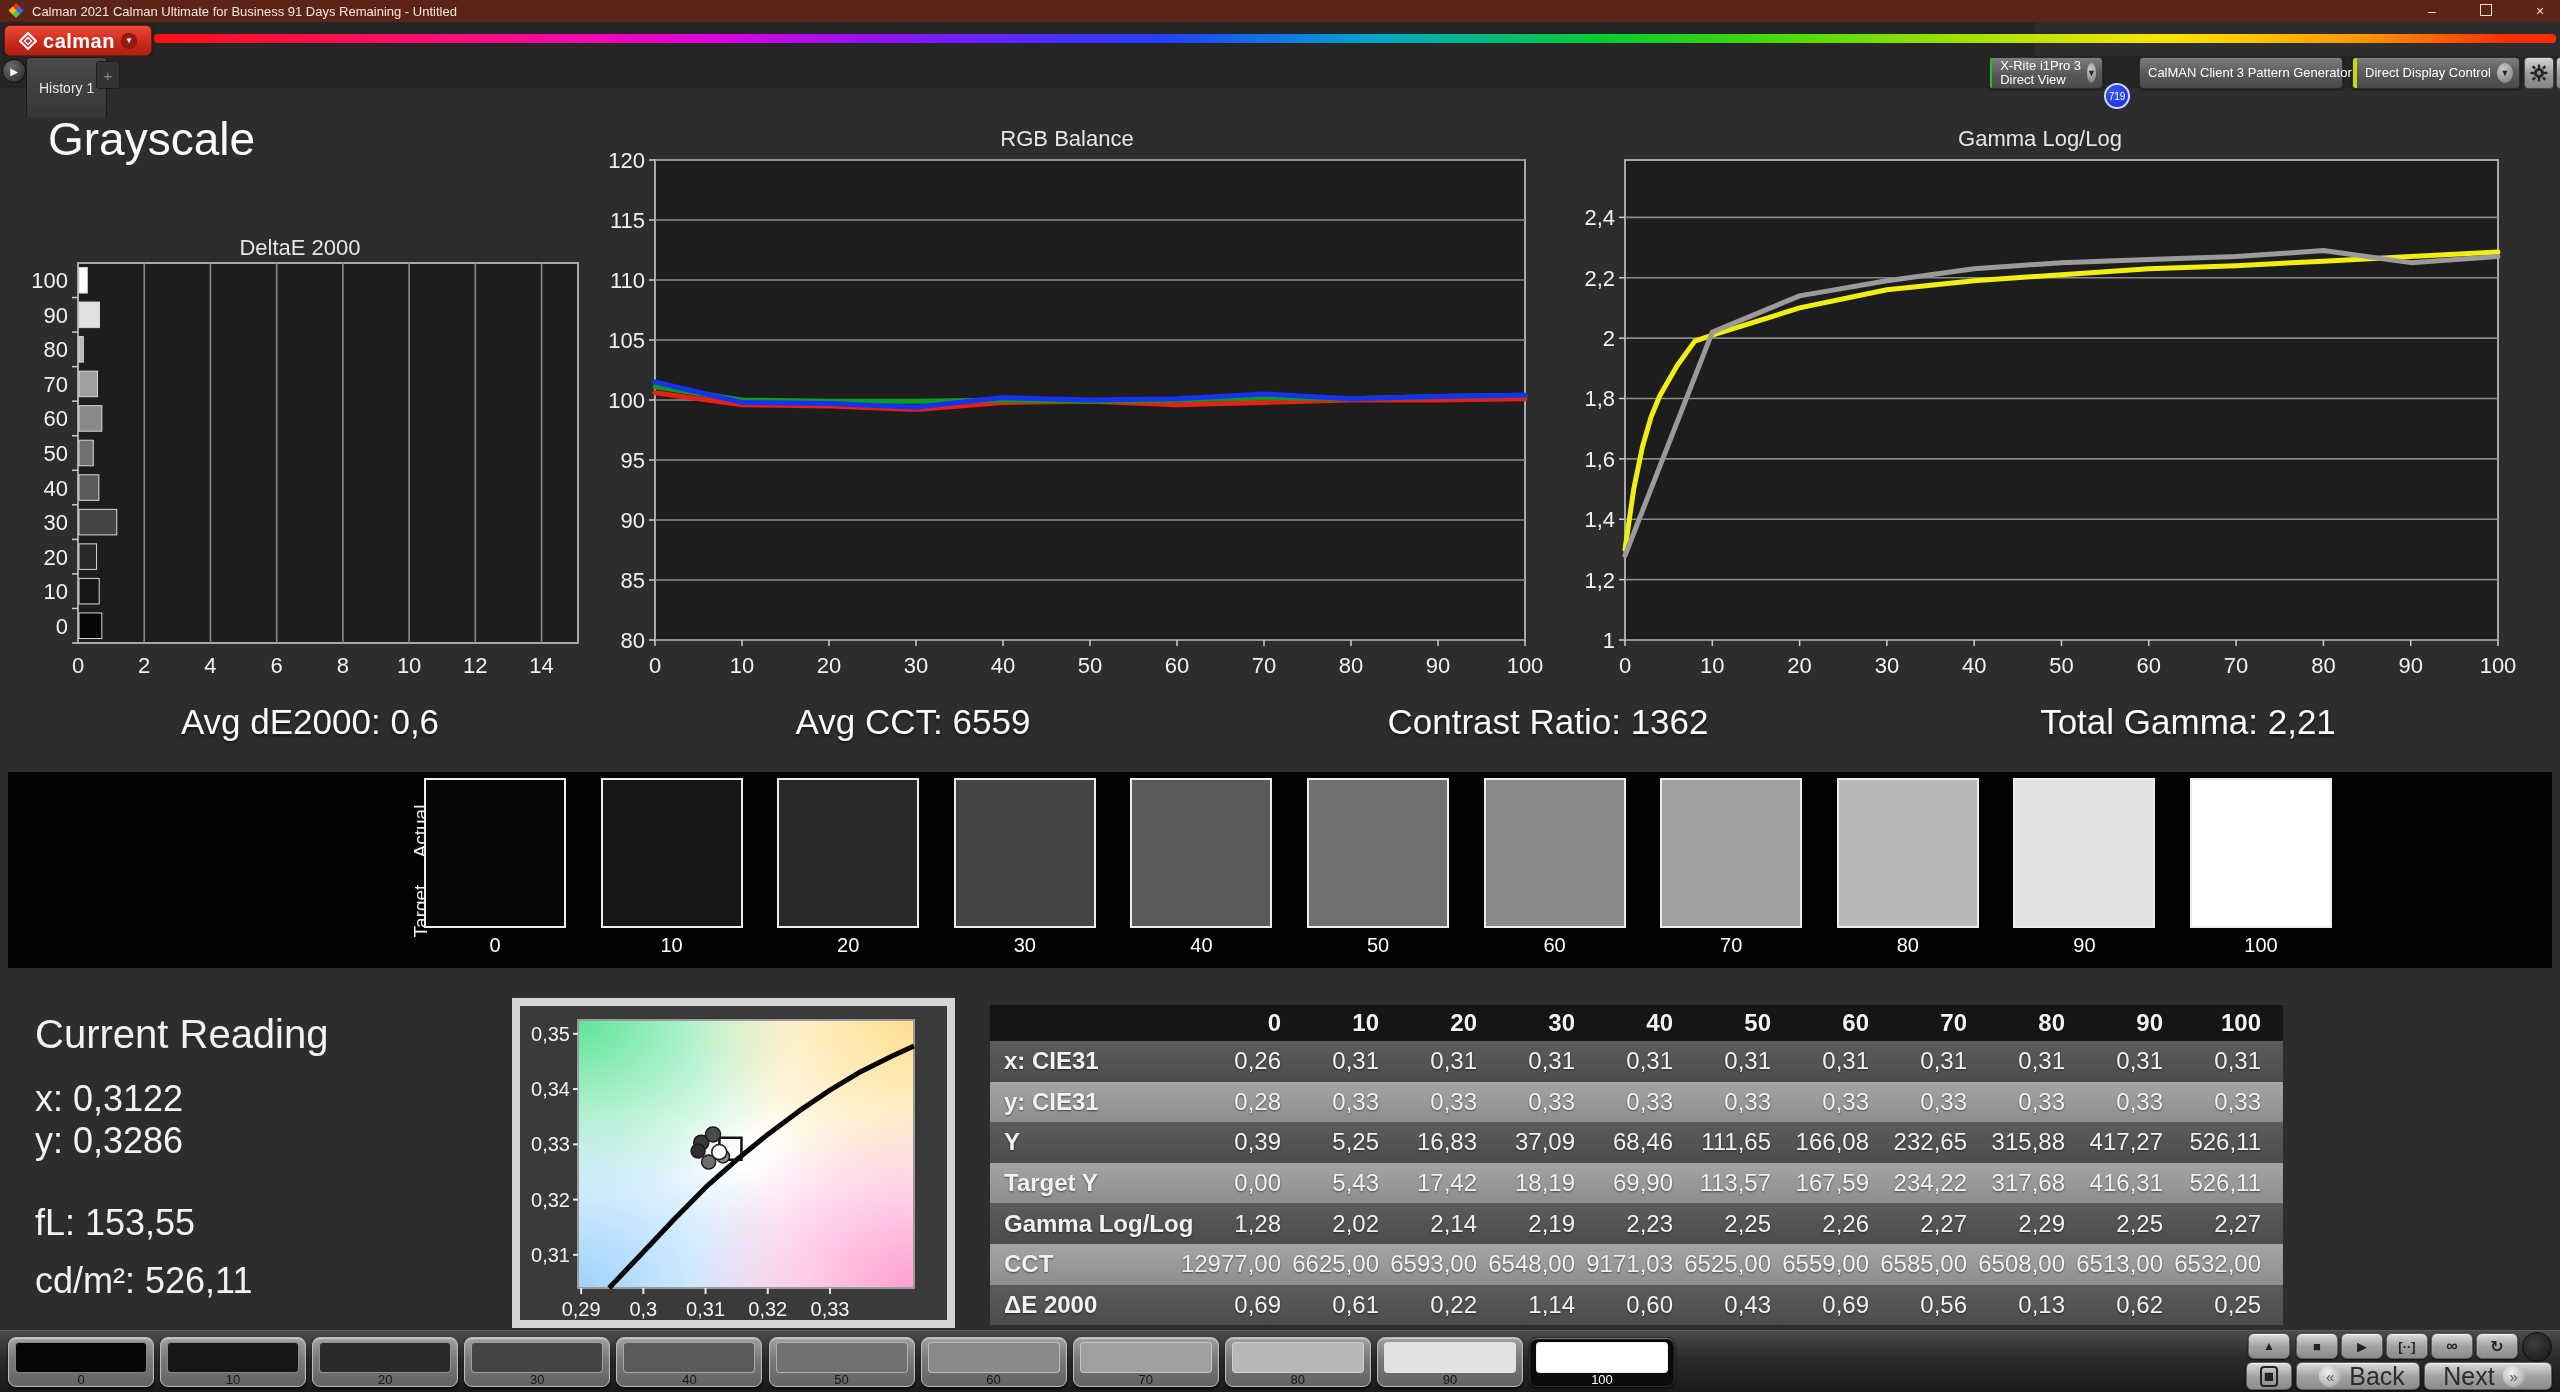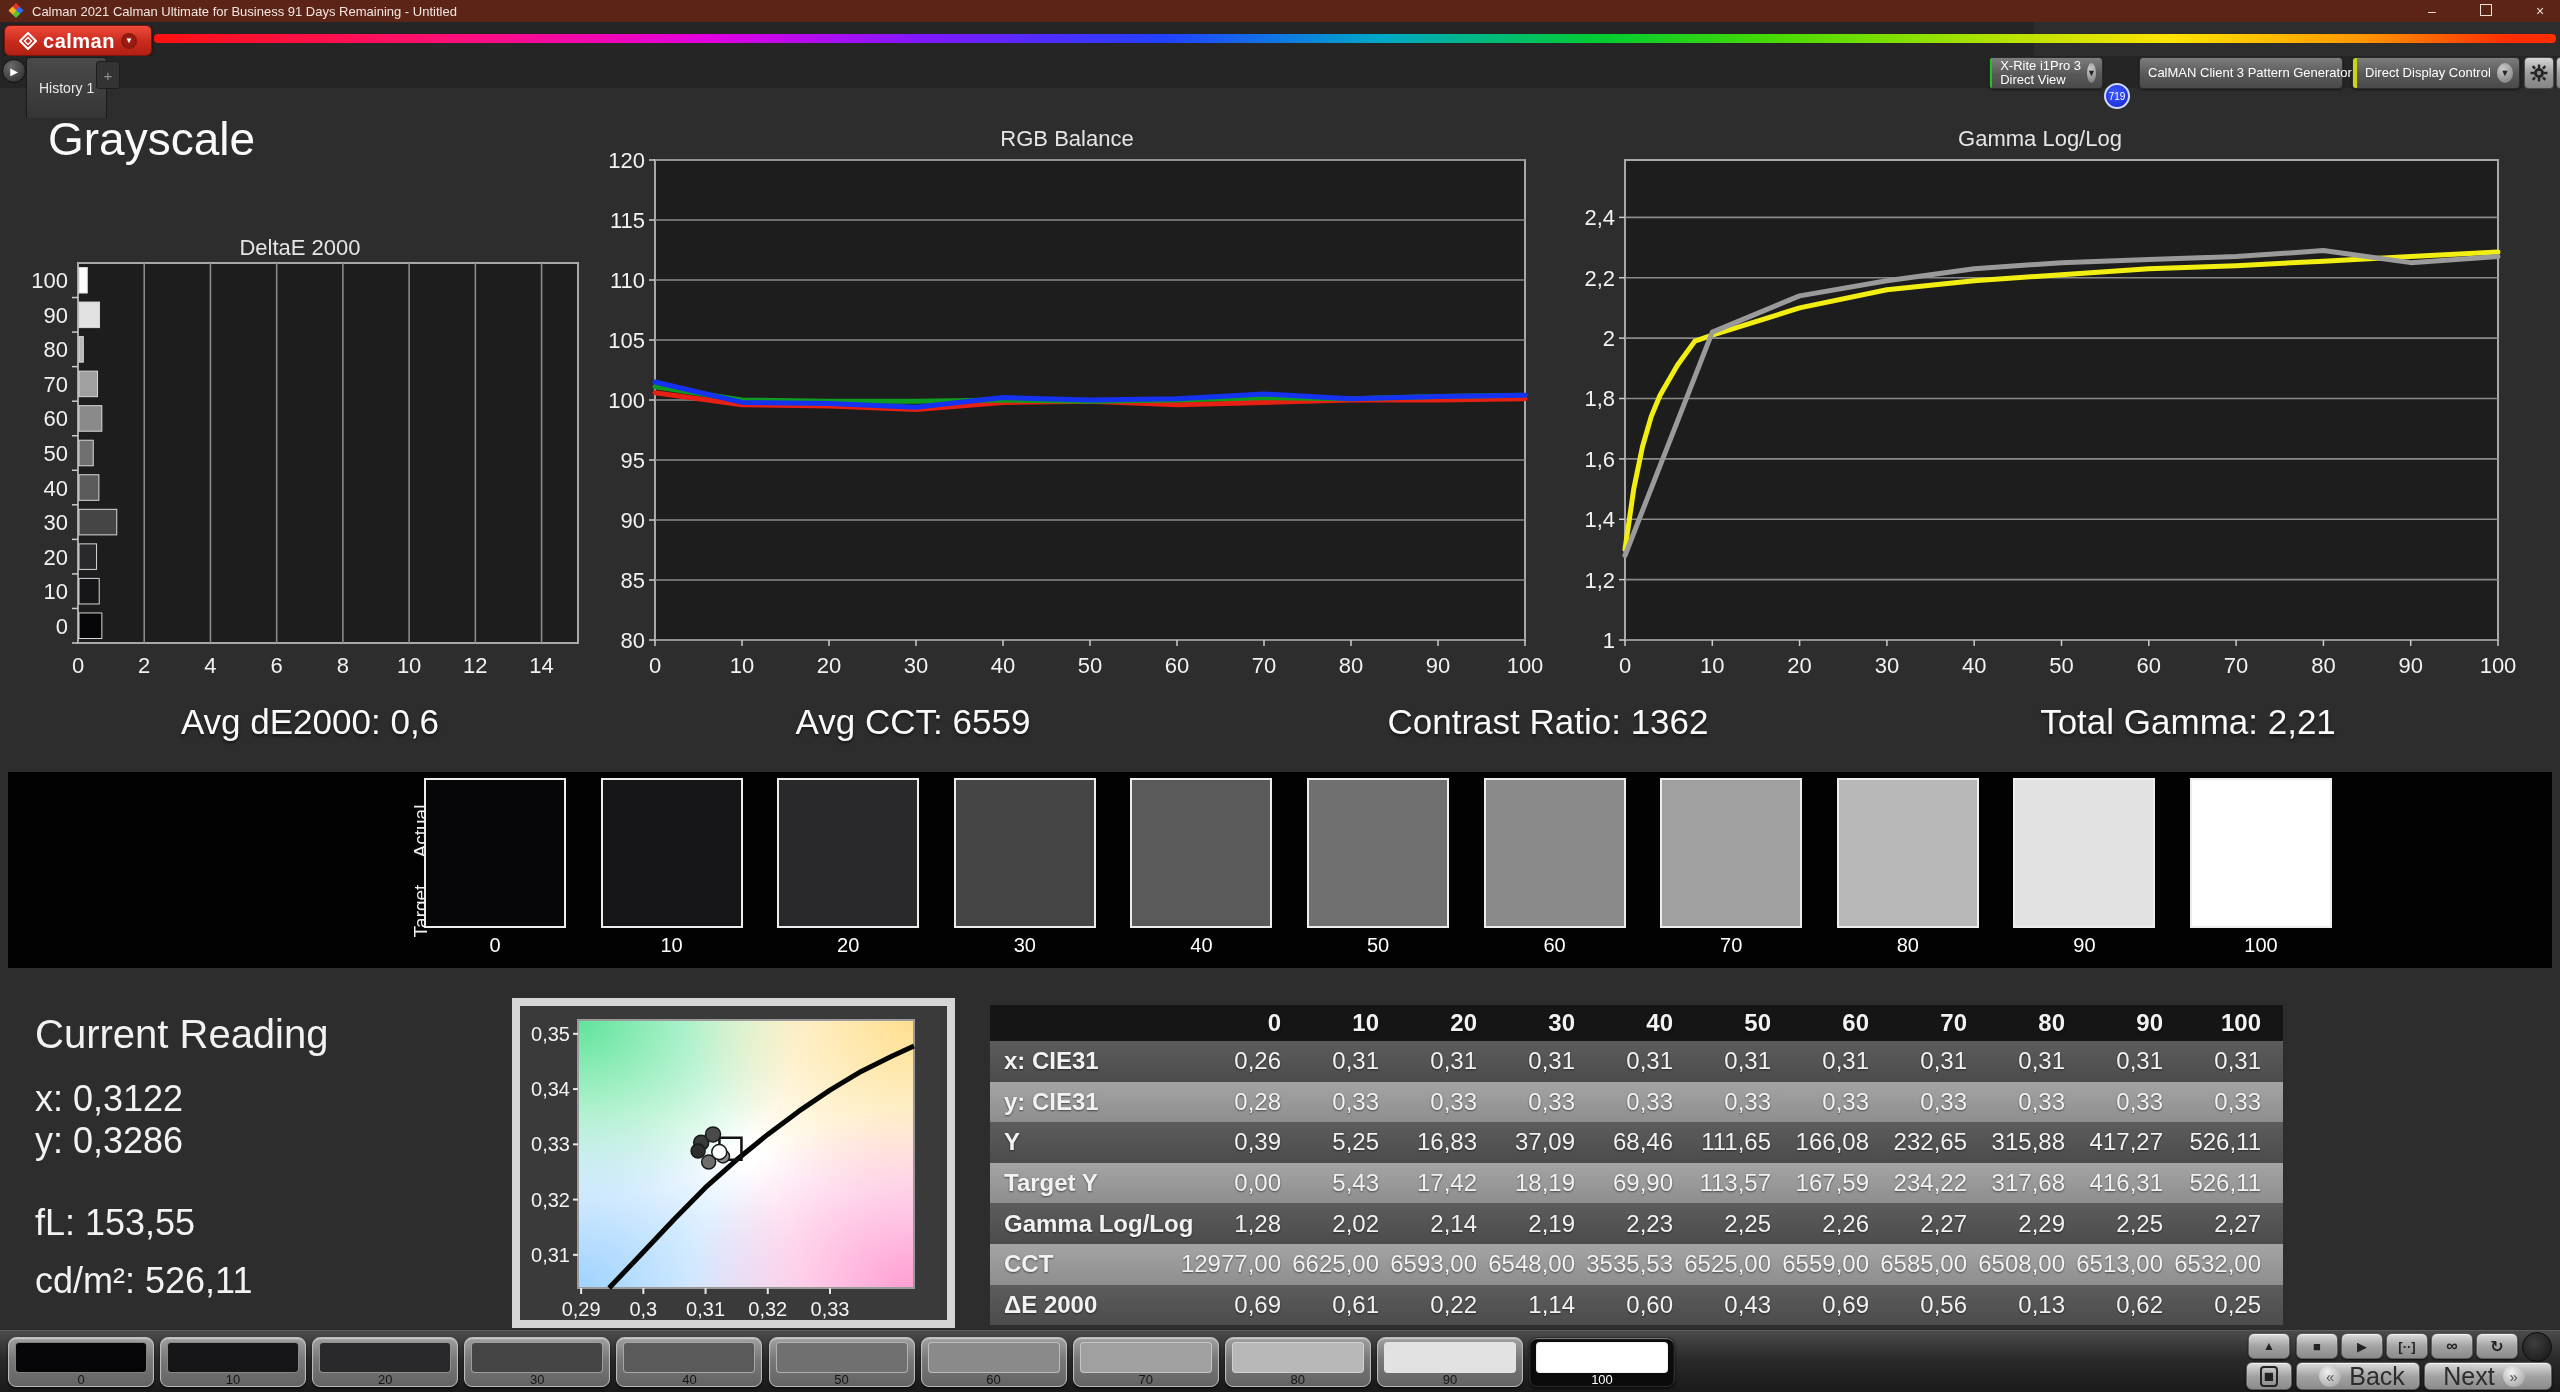--- a/index.html
+++ b/index.html
@@ -501,21 +501,21 @@
         <div class="vcell">2,29</div>
         <div class="vcell">2,25</div>
         <div class="vcell">2,27</div>
       </div>
       <div class="trow rlight">
         <div class="lcell">CCT</div>
         <div class="vcell">12977,00</div>
         <div class="vcell">6625,00</div>
         <div class="vcell">6593,00</div>
         <div class="vcell">6548,00</div>
-        <div class="vcell">3535,53</div>
+        <div class="vcell">9171,03</div>
         <div class="vcell">6525,00</div>
         <div class="vcell">6559,00</div>
         <div class="vcell">6585,00</div>
         <div class="vcell">6508,00</div>
         <div class="vcell">6513,00</div>
         <div class="vcell">6532,00</div>
       </div>
       <div class="trow rdark">
         <div class="lcell">ΔE 2000</div>
         <div class="vcell">0,69</div>

